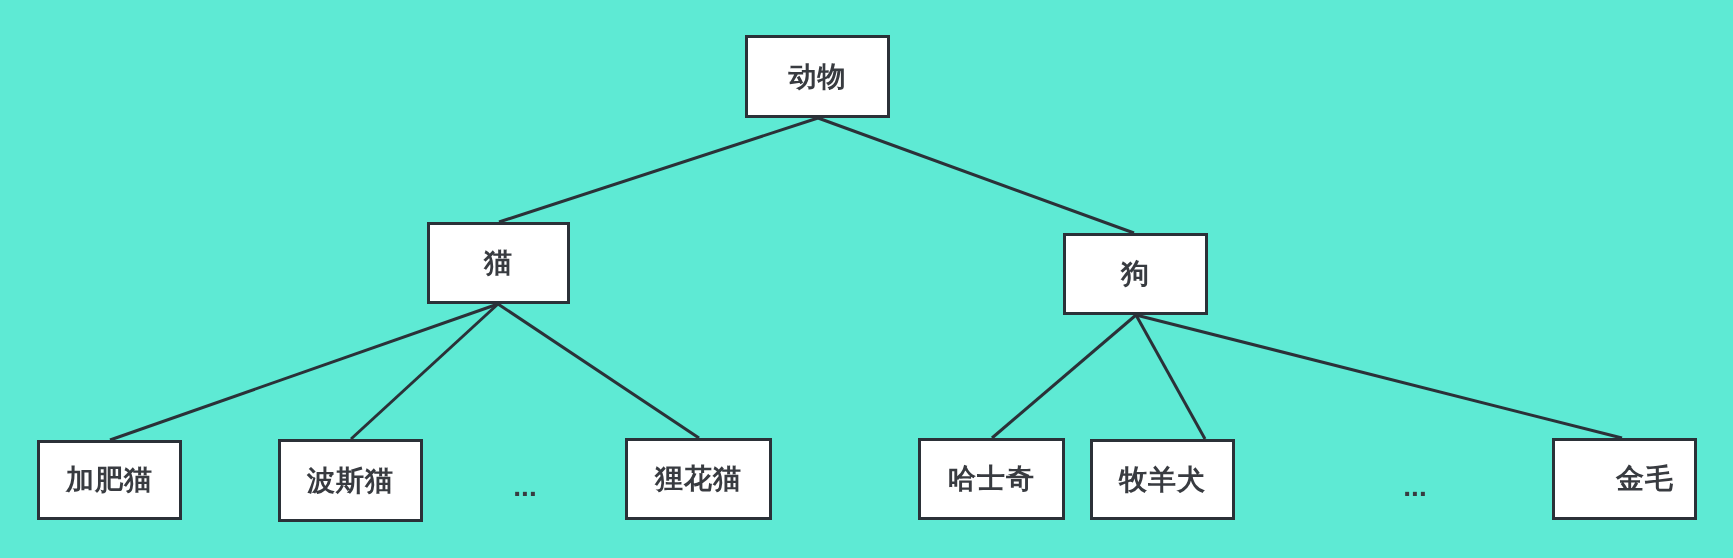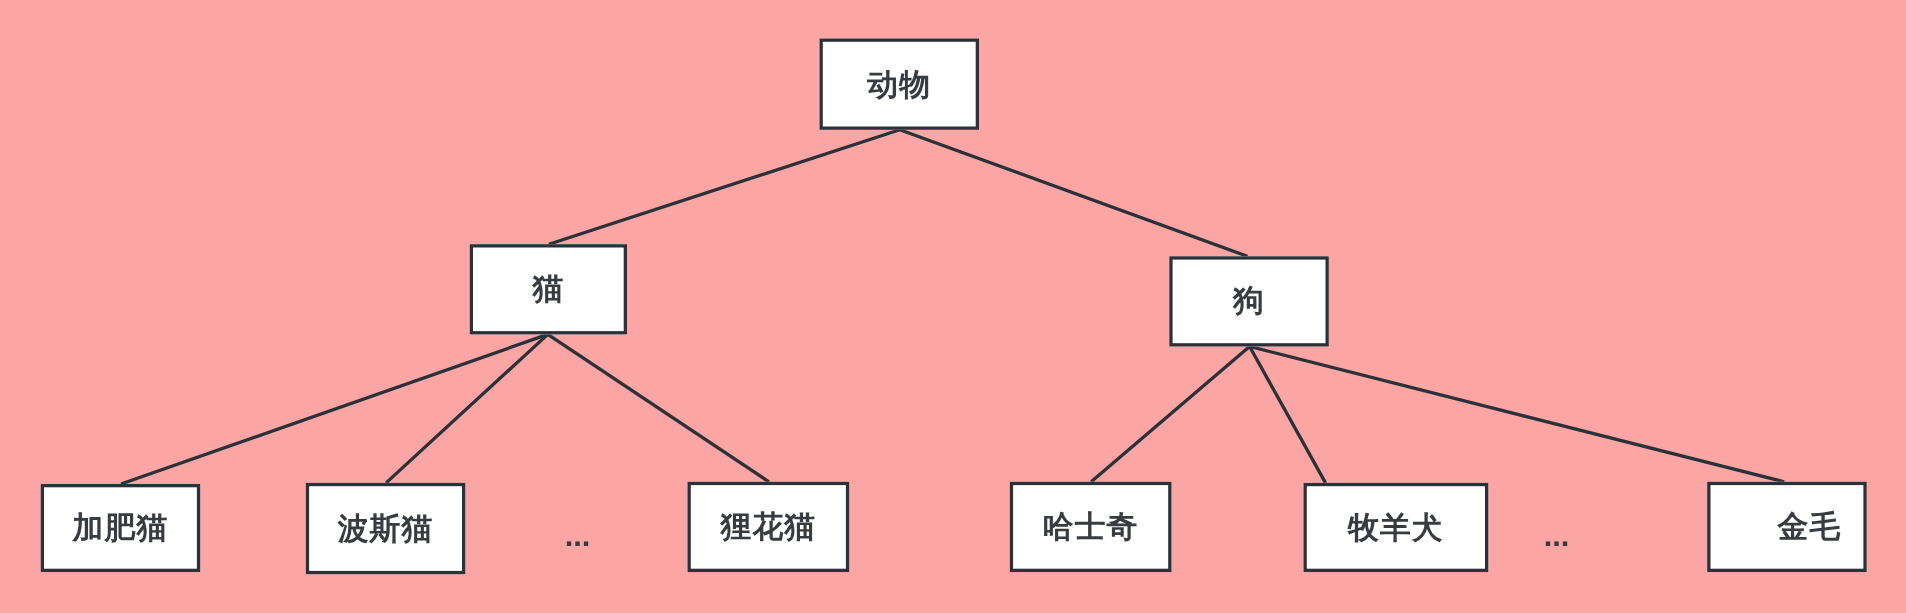--- a/index.html
+++ b/index.html
@@ -5,21 +5,21 @@
   html, body {
     margin: 0;
     padding: 0;
     background: #ffffff;
     font-family: "Liberation Sans", "DejaVu Sans", sans-serif;
   }
   .canvas {
     position: relative;
     width: 1733px;
     height: 558px;
-    background: #fca5a5;
+    background: #5eead4;
     overflow: hidden;
   }
   .edges {
     position: absolute;
     left: 0;
     top: 0;
     width: 1733px;
     height: 558px;
     pointer-events: none;
   }
@@ -92,21 +92,21 @@
   <div class="ellipsis" style="left:485px; top:462px; width:80px; height:50px;">...</div>
 
   <div class="node" style="left:625px; top:438px; width:147px; height:82px;">
     <span>狸花猫</span>
   </div>
 
   <div class="node" style="left:918px; top:438px; width:147px; height:82px;">
     <span>哈士奇</span>
   </div>
 
-  <div class="node" style="left:1185px; top:439px; width:168px; height:81px;">
+  <div class="node" style="left:1090px; top:439px; width:145px; height:81px;">
     <span>牧羊犬</span>
   </div>
 
   <div class="ellipsis" style="left:1375px; top:462px; width:80px; height:50px;">...</div>
 
   <div class="node" style="left:1552px; top:438px; width:145px; height:82px;padding-left:41px;">
     <span>金毛</span>
   </div>
 
 </div>

